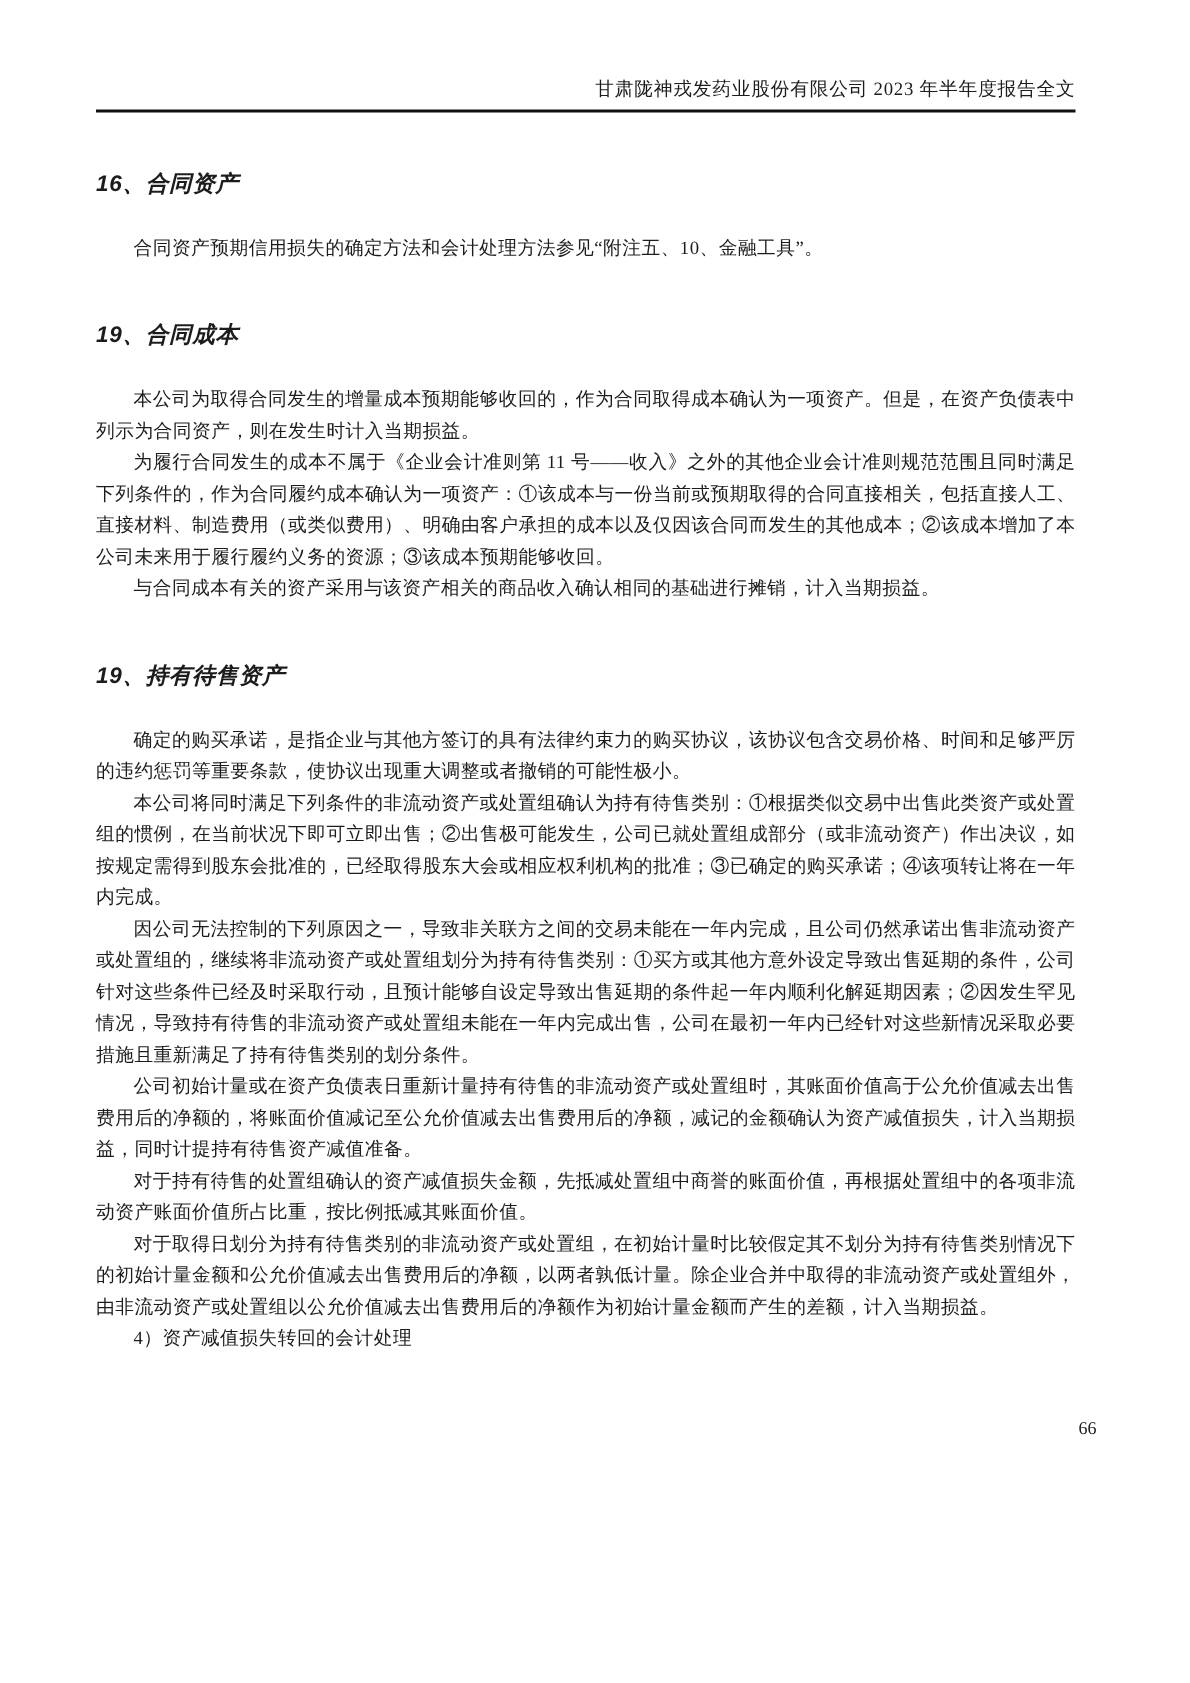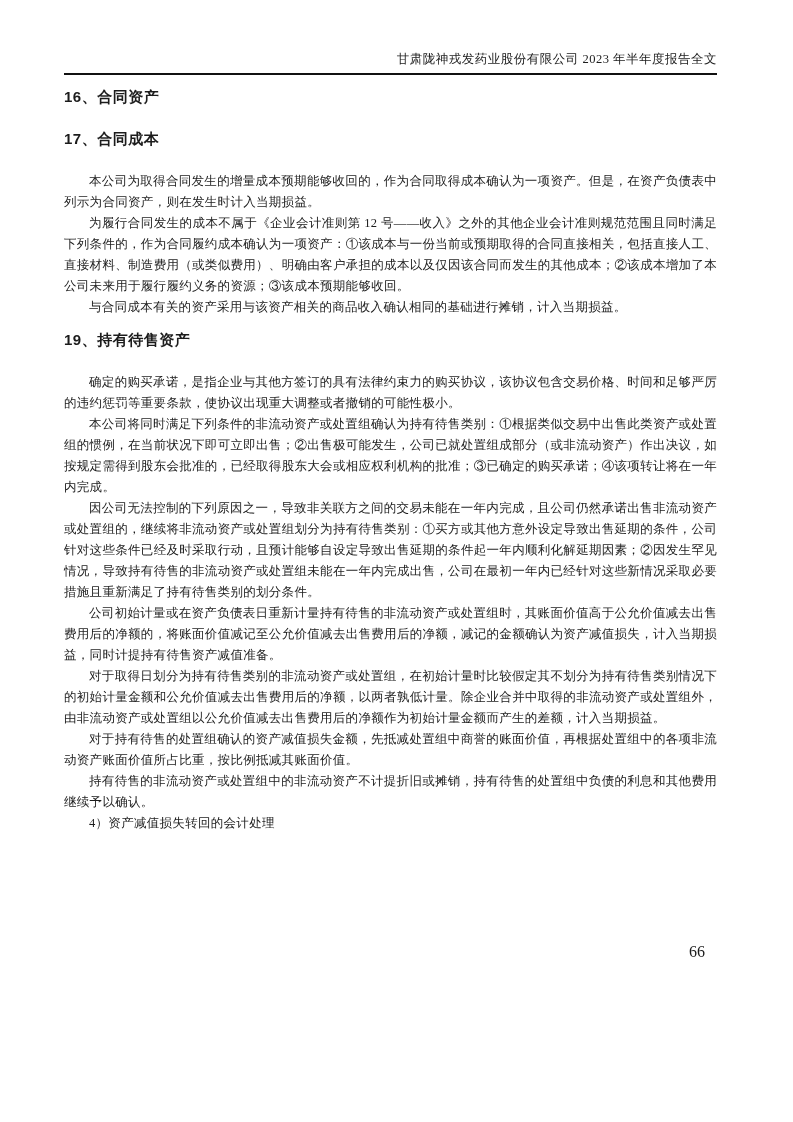--- a/index.html
+++ b/index.html
@@ -31,72 +31,73 @@
     border: none;
     border-top: 2px solid #111111;
     height: 0;
     width: 100%;
   }
   .sec-h {
     font-family: "Liberation Sans", "DejaVu Sans", sans-serif;
     font-size: 15px;
     font-weight: bold;
     line-height: 20px;
-    margin-top: 12px;
+    margin-top: 38px;
     margin-bottom: 22px;
     letter-spacing: 0.5px;
+    font-style: italic;
   }
   .para {
     font-size: 12.5px;
     line-height: 21px;
     text-align: justify;
     text-justify: inter-ideograph;
     text-indent: 2em;
     letter-spacing: 0.3px;
   }
   .page-number {
     position: absolute;
-    right: 88px;
+    right: 62px;
     bottom: 68px;
-    font-size: 16px;
+    font-size: 12px;
     line-height: 14px;
   }
 </style>
 </head>
 <body>
 
 <div class="page">
 
   <div class="page-header">
     <span>甘肃陇神戎发药业股份有限公司 2023 年半年度报告全文</span>
   </div>
   <hr class="header-rule">
 
   <div class="content">
 
     <section>
       <h2 class="sec-h">16、合同资产</h2>
+      <p class="para">合同资产预期信用损失的确定方法和会计处理方法参见“附注五、10、金融工具”。</p>
     </section>
 
     <section>
-      <h2 class="sec-h">17、合同成本</h2>
+      <h2 class="sec-h">19、合同成本</h2>
       <p class="para">本公司为取得合同发生的增量成本预期能够收回的，作为合同取得成本确认为一项资产。但是，在资产负债表中列示为合同资产，则在发生时计入当期损益。</p>
-      <p class="para">为履行合同发生的成本不属于《企业会计准则第 12 号——收入》之外的其他企业会计准则规范范围且同时满足下列条件的，作为合同履约成本确认为一项资产：①该成本与一份当前或预期取得的合同直接相关，包括直接人工、直接材料、制造费用（或类似费用）、明确由客户承担的成本以及仅因该合同而发生的其他成本；②该成本增加了本公司未来用于履行履约义务的资源；③该成本预期能够收回。</p>
+      <p class="para">为履行合同发生的成本不属于《企业会计准则第 11 号——收入》之外的其他企业会计准则规范范围且同时满足下列条件的，作为合同履约成本确认为一项资产：①该成本与一份当前或预期取得的合同直接相关，包括直接人工、直接材料、制造费用（或类似费用）、明确由客户承担的成本以及仅因该合同而发生的其他成本；②该成本增加了本公司未来用于履行履约义务的资源；③该成本预期能够收回。</p>
       <p class="para">与合同成本有关的资产采用与该资产相关的商品收入确认相同的基础进行摊销，计入当期损益。</p>
     </section>
 
     <section>
       <h2 class="sec-h">19、持有待售资产</h2>
       <p class="para">确定的购买承诺，是指企业与其他方签订的具有法律约束力的购买协议，该协议包含交易价格、时间和足够严厉的违约惩罚等重要条款，使协议出现重大调整或者撤销的可能性极小。</p>
       <p class="para">本公司将同时满足下列条件的非流动资产或处置组确认为持有待售类别：①根据类似交易中出售此类资产或处置组的惯例，在当前状况下即可立即出售；②出售极可能发生，公司已就处置组成部分（或非流动资产）作出决议，如按规定需得到股东会批准的，已经取得股东大会或相应权利机构的批准；③已确定的购买承诺；④该项转让将在一年内完成。</p>
       <p class="para">因公司无法控制的下列原因之一，导致非关联方之间的交易未能在一年内完成，且公司仍然承诺出售非流动资产或处置组的，继续将非流动资产或处置组划分为持有待售类别：①买方或其他方意外设定导致出售延期的条件，公司针对这些条件已经及时采取行动，且预计能够自设定导致出售延期的条件起一年内顺利化解延期因素；②因发生罕见情况，导致持有待售的非流动资产或处置组未能在一年内完成出售，公司在最初一年内已经针对这些新情况采取必要措施且重新满足了持有待售类别的划分条件。</p>
       <p class="para">公司初始计量或在资产负债表日重新计量持有待售的非流动资产或处置组时，其账面价值高于公允价值减去出售费用后的净额的，将账面价值减记至公允价值减去出售费用后的净额，减记的金额确认为资产减值损失，计入当期损益，同时计提持有待售资产减值准备。</p>
+      <p class="para">对于持有待售的处置组确认的资产减值损失金额，先抵减处置组中商誉的账面价值，再根据处置组中的各项非流动资产账面价值所占比重，按比例抵减其账面价值。</p>
       <p class="para">对于取得日划分为持有待售类别的非流动资产或处置组，在初始计量时比较假定其不划分为持有待售类别情况下的初始计量金额和公允价值减去出售费用后的净额，以两者孰低计量。除企业合并中取得的非流动资产或处置组外，由非流动资产或处置组以公允价值减去出售费用后的净额作为初始计量金额而产生的差额，计入当期损益。</p>
-      <p class="para">对于持有待售的处置组确认的资产减值损失金额，先抵减处置组中商誉的账面价值，再根据处置组中的各项非流动资产账面价值所占比重，按比例抵减其账面价值。</p>
-      <p class="para">持有待售的非流动资产或处置组中的非流动资产不计提折旧或摊销，持有待售的处置组中负债的利息和其他费用继续予以确认。</p>
       <p class="para">4）资产减值损失转回的会计处理</p>
     </section>
 
   </div>
 
   <div class="page-number">66</div>
 
 </div>
 
 </body></html>

